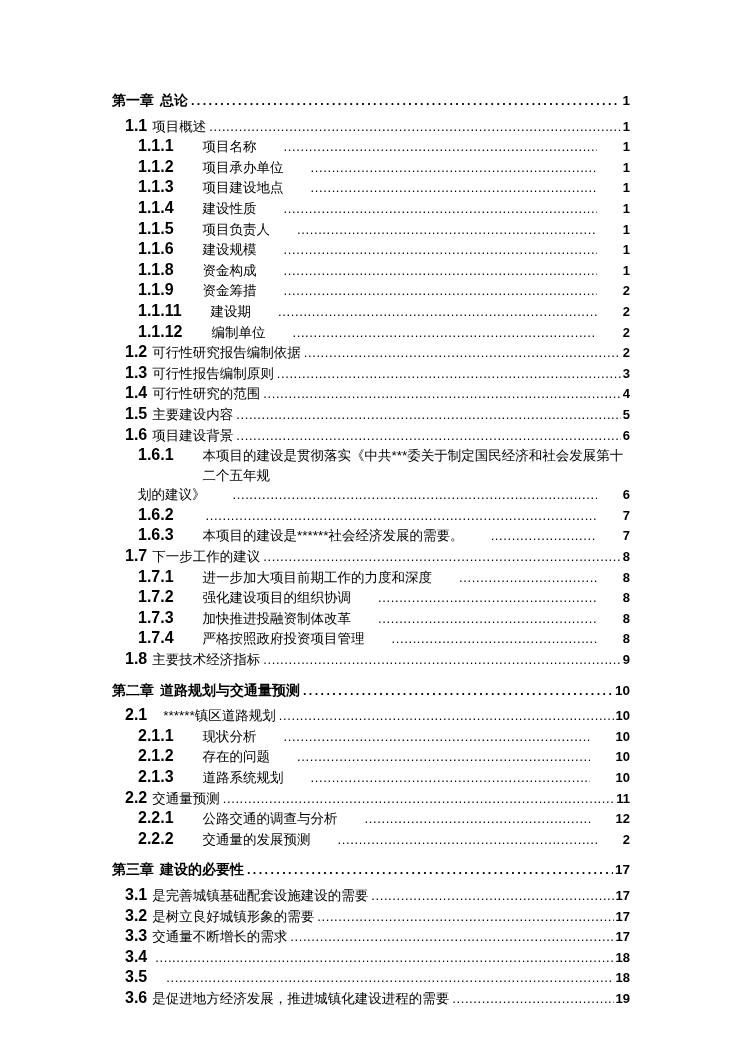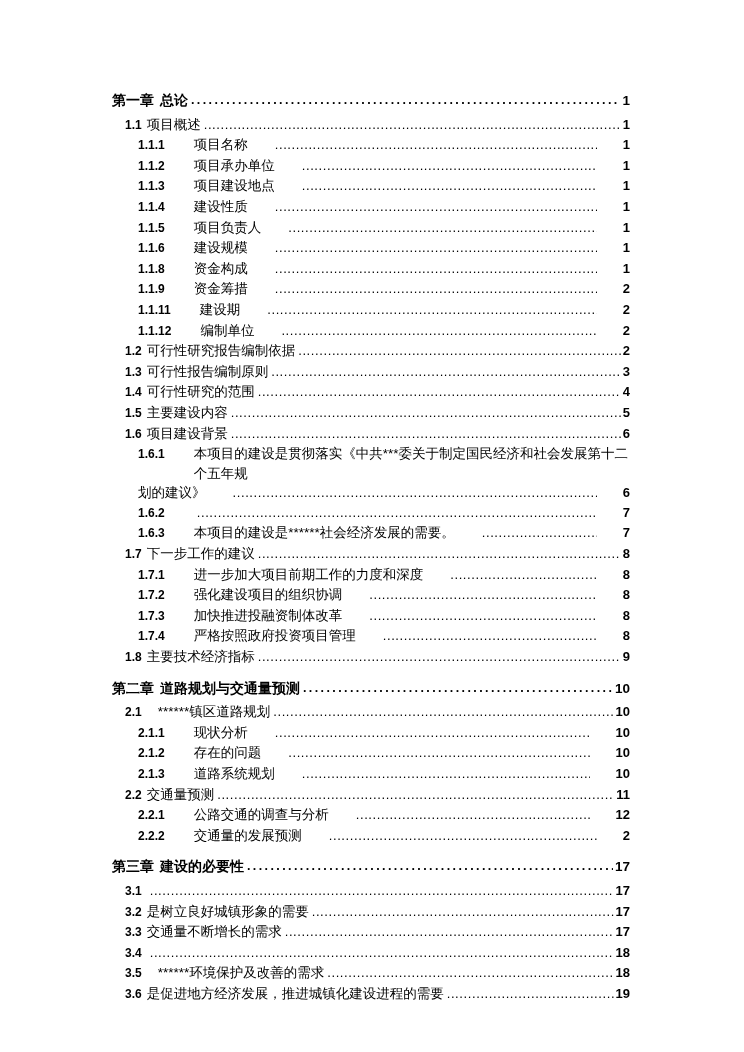--- a/index.html
+++ b/index.html
@@ -23,21 +23,21 @@
   }
   .toc-row {
     display: flex;
     align-items: baseline;
     font-size: 13.5px;
     line-height: 19.6px;
     white-space: nowrap;
   }
   .toc-row .num {
     font-weight: bold;
-    font-size: 12px;
+    font-size: 16px;
     margin-right: 5px;
     flex: none;
   }
   .toc-row.tight .num {
     margin-right: 16px;
   }
   .toc-row .title {
     flex: none;
   }
   .toc-row .leader {
@@ -52,21 +52,20 @@
     flex: none;
     font-weight: bold;
     font-size: 13px;
   }
   
   .toc-row.lv0 {
     font-weight: bold;
     font-size: 14px;
     margin-top: 11px;
     margin-bottom: 4px;
-    align-items: flex-end;
   }
   .toc-row.lv0 .num {
     font-size: 14px;
     margin-right: 6px;
   }
   .toc-row.lv0 .leader {
     letter-spacing: 2.4px;
     font-size: 12.5px;
     font-weight: bold;
   }
@@ -294,20 +293,21 @@
         <span class="page-num">2</span>
       </div>
       <div class="toc-row lv0">
         <span class="num">第三章</span>
         <span class="title">建设的必要性</span>
         <span class="leader">............................................................................................................................................................................................................................................................................................................</span>
         <span class="page-num">17</span>
       </div>
       <div class="toc-row lv1">
         <span class="num">3.1</span>
+        <span class="title">是完善城镇基础配套设施建设的需要</span>
         <span class="leader">............................................................................................................................................................................................................................................................................................................</span>
         <span class="page-num">17</span>
       </div>
       <div class="toc-row lv1">
         <span class="num">3.2</span>
         <span class="title">是树立良好城镇形象的需要</span>
         <span class="leader">............................................................................................................................................................................................................................................................................................................</span>
         <span class="page-num">17</span>
       </div>
       <div class="toc-row lv1">
@@ -316,21 +316,20 @@
         <span class="leader">............................................................................................................................................................................................................................................................................................................</span>
         <span class="page-num">17</span>
       </div>
       <div class="toc-row lv1">
         <span class="num">3.4</span>
         <span class="leader">............................................................................................................................................................................................................................................................................................................</span>
         <span class="page-num">18</span>
       </div>
       <div class="toc-row lv1 tight">
         <span class="num">3.5</span>
-        <span class="title">******环境保护及改善的需求</span>
         <span class="leader">............................................................................................................................................................................................................................................................................................................</span>
         <span class="page-num">18</span>
       </div>
       <div class="toc-row lv1">
         <span class="num">3.6</span>
         <span class="title">是促进地方经济发展，推进城镇化建设进程的需要</span>
         <span class="leader">............................................................................................................................................................................................................................................................................................................</span>
         <span class="page-num">19</span>
       </div>
     </div>

